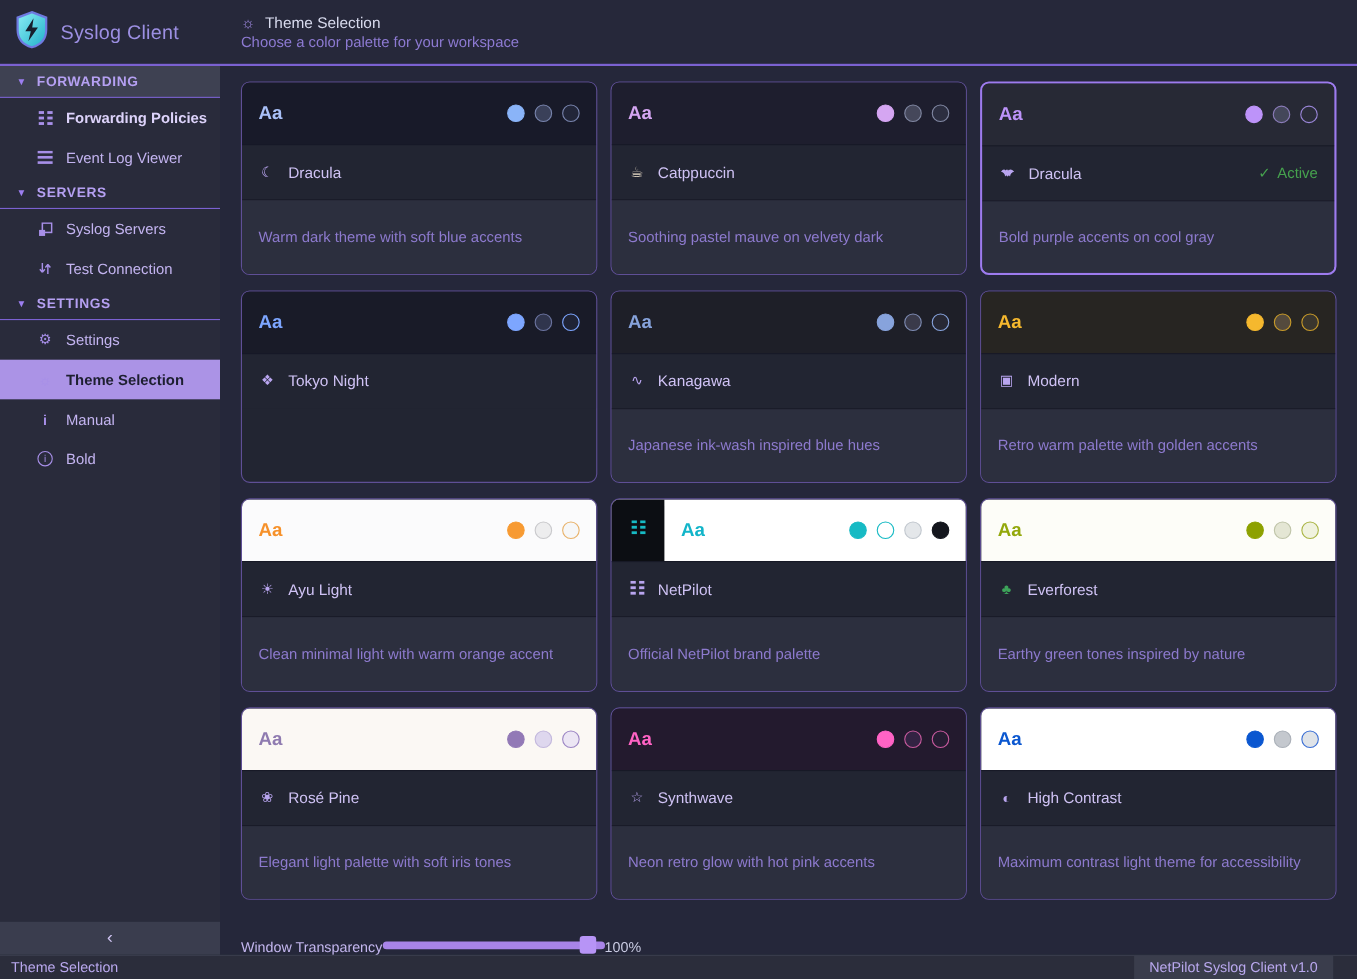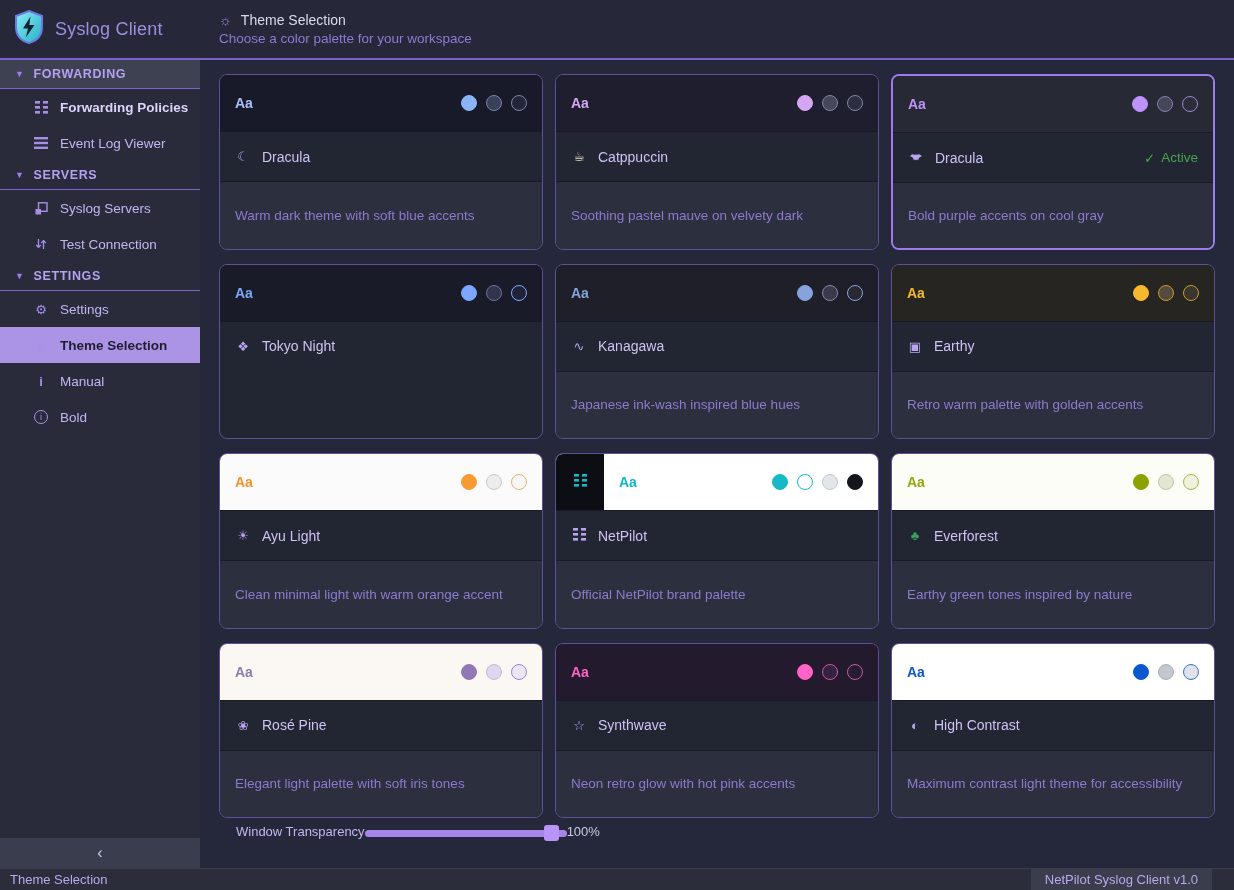--- a/index.html
+++ b/index.html
@@ -55,35 +55,35 @@
                    align-items:center; justify-content:center; color:#cfc3f2; font-size:16px; cursor:pointer; }
 
   
   .content { flex:1; display:flex; flex-direction:column; min-width:0; background:#25273a; }
   .cards { flex:1; display:grid; grid-template-columns:repeat(3,1fr); grid-auto-rows:1fr;
            gap:14px 12px; padding:14px 19px 6px 19px; min-height:0; }
   .card { border:1px solid #5f4f96; border-radius:8px; overflow:hidden; display:flex;
           flex-direction:column; background:#222532; cursor:pointer; }
   .card.active { border:2px solid #9d7bee; }
   .preview { height:56px; flex:0 0 auto; display:flex; align-items:center; padding:0 15px; position:relative; }
-  .aa { font-weight:bold; font-size:14px; }
+  .aa { font-weight:bold; font-size:17px; }
   .dots { margin-left:auto; display:flex; align-items:center; gap:9px; }
   .dot { width:16px; height:16px; border-radius:50%; }
   .netpilot-chip { position:absolute; left:0; top:0; bottom:0; width:48px; background:#0c0e13;
                    display:flex; align-items:center; justify-content:center; border-top-left-radius:6px; }
   .preview.has-chip { padding-left:63px; }
   .name-row { height:50px; flex:0 0 auto; display:flex; align-items:center; gap:11px;
               padding:0 15px; background:#222532; border-top:1px solid #171926; font-size:14px; color:#cfc2f4; }
   .theme-icon { color:#b9a5ef; font-size:13px; display:inline-flex; align-items:center; justify-content:center; width:16px; }
   .desc-row { flex:1; background:#2c2f3e; border-top:1px solid #191b28; display:flex;
               align-items:center; padding:0 15px; font-size:13.5px; color:#8d7ace; }
   .badge { margin-left:auto; font-size:13.5px; display:flex; gap:6px; align-items:center; }
 
   
-  .transparency-row { height:44px; flex:0 0 auto; display:flex; align-items:flex-start; padding-left:36px; }
+  .transparency-row { height:44px; flex:0 0 auto; display:flex; align-items:flex-end; padding-left:19px; }
   .t-label { font-size:13px; color:#c3b6ee; }
   .slider { position:relative; width:202px; height:18px; display:flex; align-items:center; cursor:pointer; }
   .slider-track { width:100%; height:7px; border-radius:4px; background:#a884e8; }
   .slider-handle { position:absolute; left:calc(93% - 8px); top:1px; width:15px; height:16px;
                    background:#b794f6; border-radius:3px; }
   .t-value { font-size:13px; color:#c9cbe2; }
 
   
   .statusbar { height:22px; flex:0 0 auto; background:#2b2d3b; display:flex; align-items:center;
                border-top:1px solid #3a3d4e; }
@@ -316,21 +316,21 @@
               <div class="dots">
                 <span class="dot" style="background: rgb(245, 184, 46); border: 1.5px solid rgb(245, 184, 46);"></span>
                 <span class="dot" style="background: rgb(84, 74, 61); border: 1.5px solid rgb(200, 155, 42);"></span>
                 <span class="dot" style="background: rgb(58, 54, 46); border: 1.5px solid rgb(200, 155, 42);"></span>
               </div>
             </div>
             <div class="name-row">
               <span class="theme-icon">
                 <span style="color: rgb(185, 165, 239);">▣</span>
               </span>
-              <span>Earthy</span>
+              <span>Modern</span>
             </div>
             <div class="desc-row">Retro warm palette with golden accents</div>
           </div>
           <div class="card">
             <div class="preview" style="background: rgb(251, 251, 252);">
               <span class="aa" style="color: rgb(246, 145, 42);">Aa</span>
               <div class="dots">
                 <span class="dot" style="background: rgb(247, 154, 50); border: 1.5px solid rgb(247, 154, 50);"></span>
                 <span class="dot" style="background: rgb(237, 237, 238); border: 1.5px solid rgb(201, 201, 204);"></span>
                 <span class="dot" style="background: rgb(246, 247, 248); border: 1.5px solid rgb(232, 178, 106);"></span>

